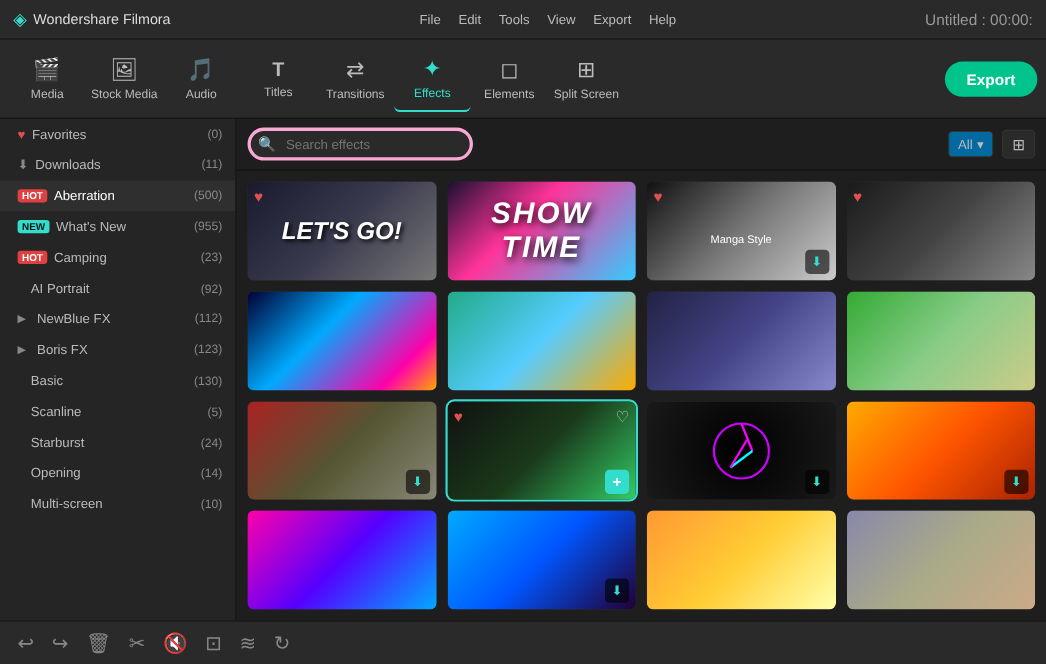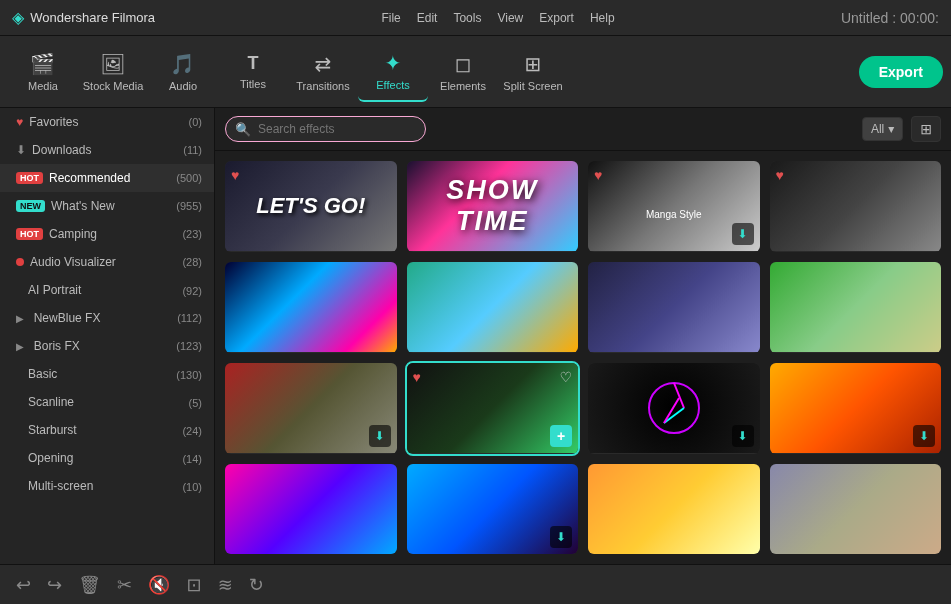--- a/index.html
+++ b/index.html
@@ -34,24 +34,24 @@
     .badge-new { background: #3dc; color: #111; }
     .sidebar-dot { width: 8px; height: 8px; border-radius: 50%; background: #e04040; display: inline-block; flex-shrink: 0; }
     .sidebar-arrow { font-size: 10px; color: #888; margin-right: 4px; }
     .sidebar-item.sub { padding-left: 28px; align-items: flex-end; }
 
     
     #content { flex: 1; background: #1e1e1e; display: flex; flex-direction: column; overflow: hidden; }
 
     
     #search-bar { display: flex; align-items: center; padding: 8px 10px; gap: 8px; border-bottom: 1px solid #111; background: #1e1e1e; }
-    #search-input { flex: 1; background: #2a2a2a; border: 1px solid #f9a8d4; border-radius: 20px; padding: 5px 12px 5px 32px; color: #5eead4; font-size: 12px; outline: none; }
+    #search-input { flex: 1; background: #2a2a2a; border: 3px solid #f9a8d4; border-radius: 20px; padding: 5px 12px 5px 32px; color: #5eead4; font-size: 12px; outline: none; }
     .search-icon-wrap { position: relative; flex: 1; }
     .search-icon-wrap .search-icon { position: absolute; left: 10px; top: 50%; transform: translateY(-50%); color: #888; font-size: 13px; pointer-events: none; }
-    .search-filter { display: flex; align-items: center; gap: 4px; background: #404040; border: 1px solid #333; border-radius: 4px; padding: 4px 8px; color: #bbb; font-size: 12px; cursor: pointer; }
+    .search-filter { display: flex; align-items: center; gap: 4px; background: #0369a1; border: 1px solid #333; border-radius: 4px; padding: 4px 8px; color: #bbb; font-size: 12px; cursor: pointer; }
     .grid-icon-btn { background: #2a2a2a; border: 1px solid #333; border-radius: 4px; padding: 4px 8px; color: #bbb; cursor: pointer; font-size: 14px; }
 
     
     #effects-grid { flex: 1; overflow-y: auto; padding: 10px; display: grid; grid-template-columns: repeat(4, 1fr); gap: 10px; }
     .effect-card { background: #2a2a2a; border-radius: 6px; overflow: hidden; cursor: pointer; position: relative; }
     .effect-thumb { width: 100%; height: 90px; background: #333; display: flex; align-items: center; justify-content: center; overflow: hidden; position: relative; font-size: 11px; color: #888; }
     .effect-name { padding: 5px 6px; font-size: 11px; color: #ccc; white-space: nowrap; overflow: hidden; text-overflow: ellipsis; }
     .card-badge { position: absolute; top: 6px; left: 6px; }
     .card-badge-heart { color: #e05050; font-size: 14px; }
     .card-download { position: absolute; bottom: 6px; right: 6px; width: 22px; height: 22px; background: rgba(0,0,0,0.6); border-radius: 4px; display: flex; align-items: center; justify-content: center; color: #3dc; font-size: 12px; }
@@ -141,48 +141,41 @@
       <div class="s-label">
         <span style="color:#888;">⬇</span>
         <span>Downloads</span>
       </div>
       <span class="s-count">(11)</span>
     </div>
 
     <div class="sidebar-item active">
       <div class="s-label">
         <span class="sidebar-badge badge-hot">HOT</span>
-        <span>Recommended</span>
+        <span>Aberration</span>
       </div>
       <span class="s-count">(500)</span>
     </div>
 
     <div class="sidebar-item">
       <div class="s-label">
         <span class="sidebar-badge badge-new">NEW</span>
         <span>What's New</span>
       </div>
       <span class="s-count">(955)</span>
     </div>
 
     <div class="sidebar-item">
       <div class="s-label">
         <span class="sidebar-badge badge-hot">HOT</span>
         <span>Camping</span>
       </div>
       <span class="s-count">(23)</span>
     </div>
 
-    <div class="sidebar-item">
-      <div class="s-label">
-        <span class="sidebar-dot"></span>
-        <span>Audio Visualizer</span>
-      </div>
-      <span class="s-count">(28)</span>
-    </div>
 
     <div class="sidebar-item sub">
       <div class="s-label">
         <span>AI Portrait</span>
       </div>
       <span class="s-count">(92)</span>
     </div>
 
     <div class="sidebar-item">
       <div class="s-label">

